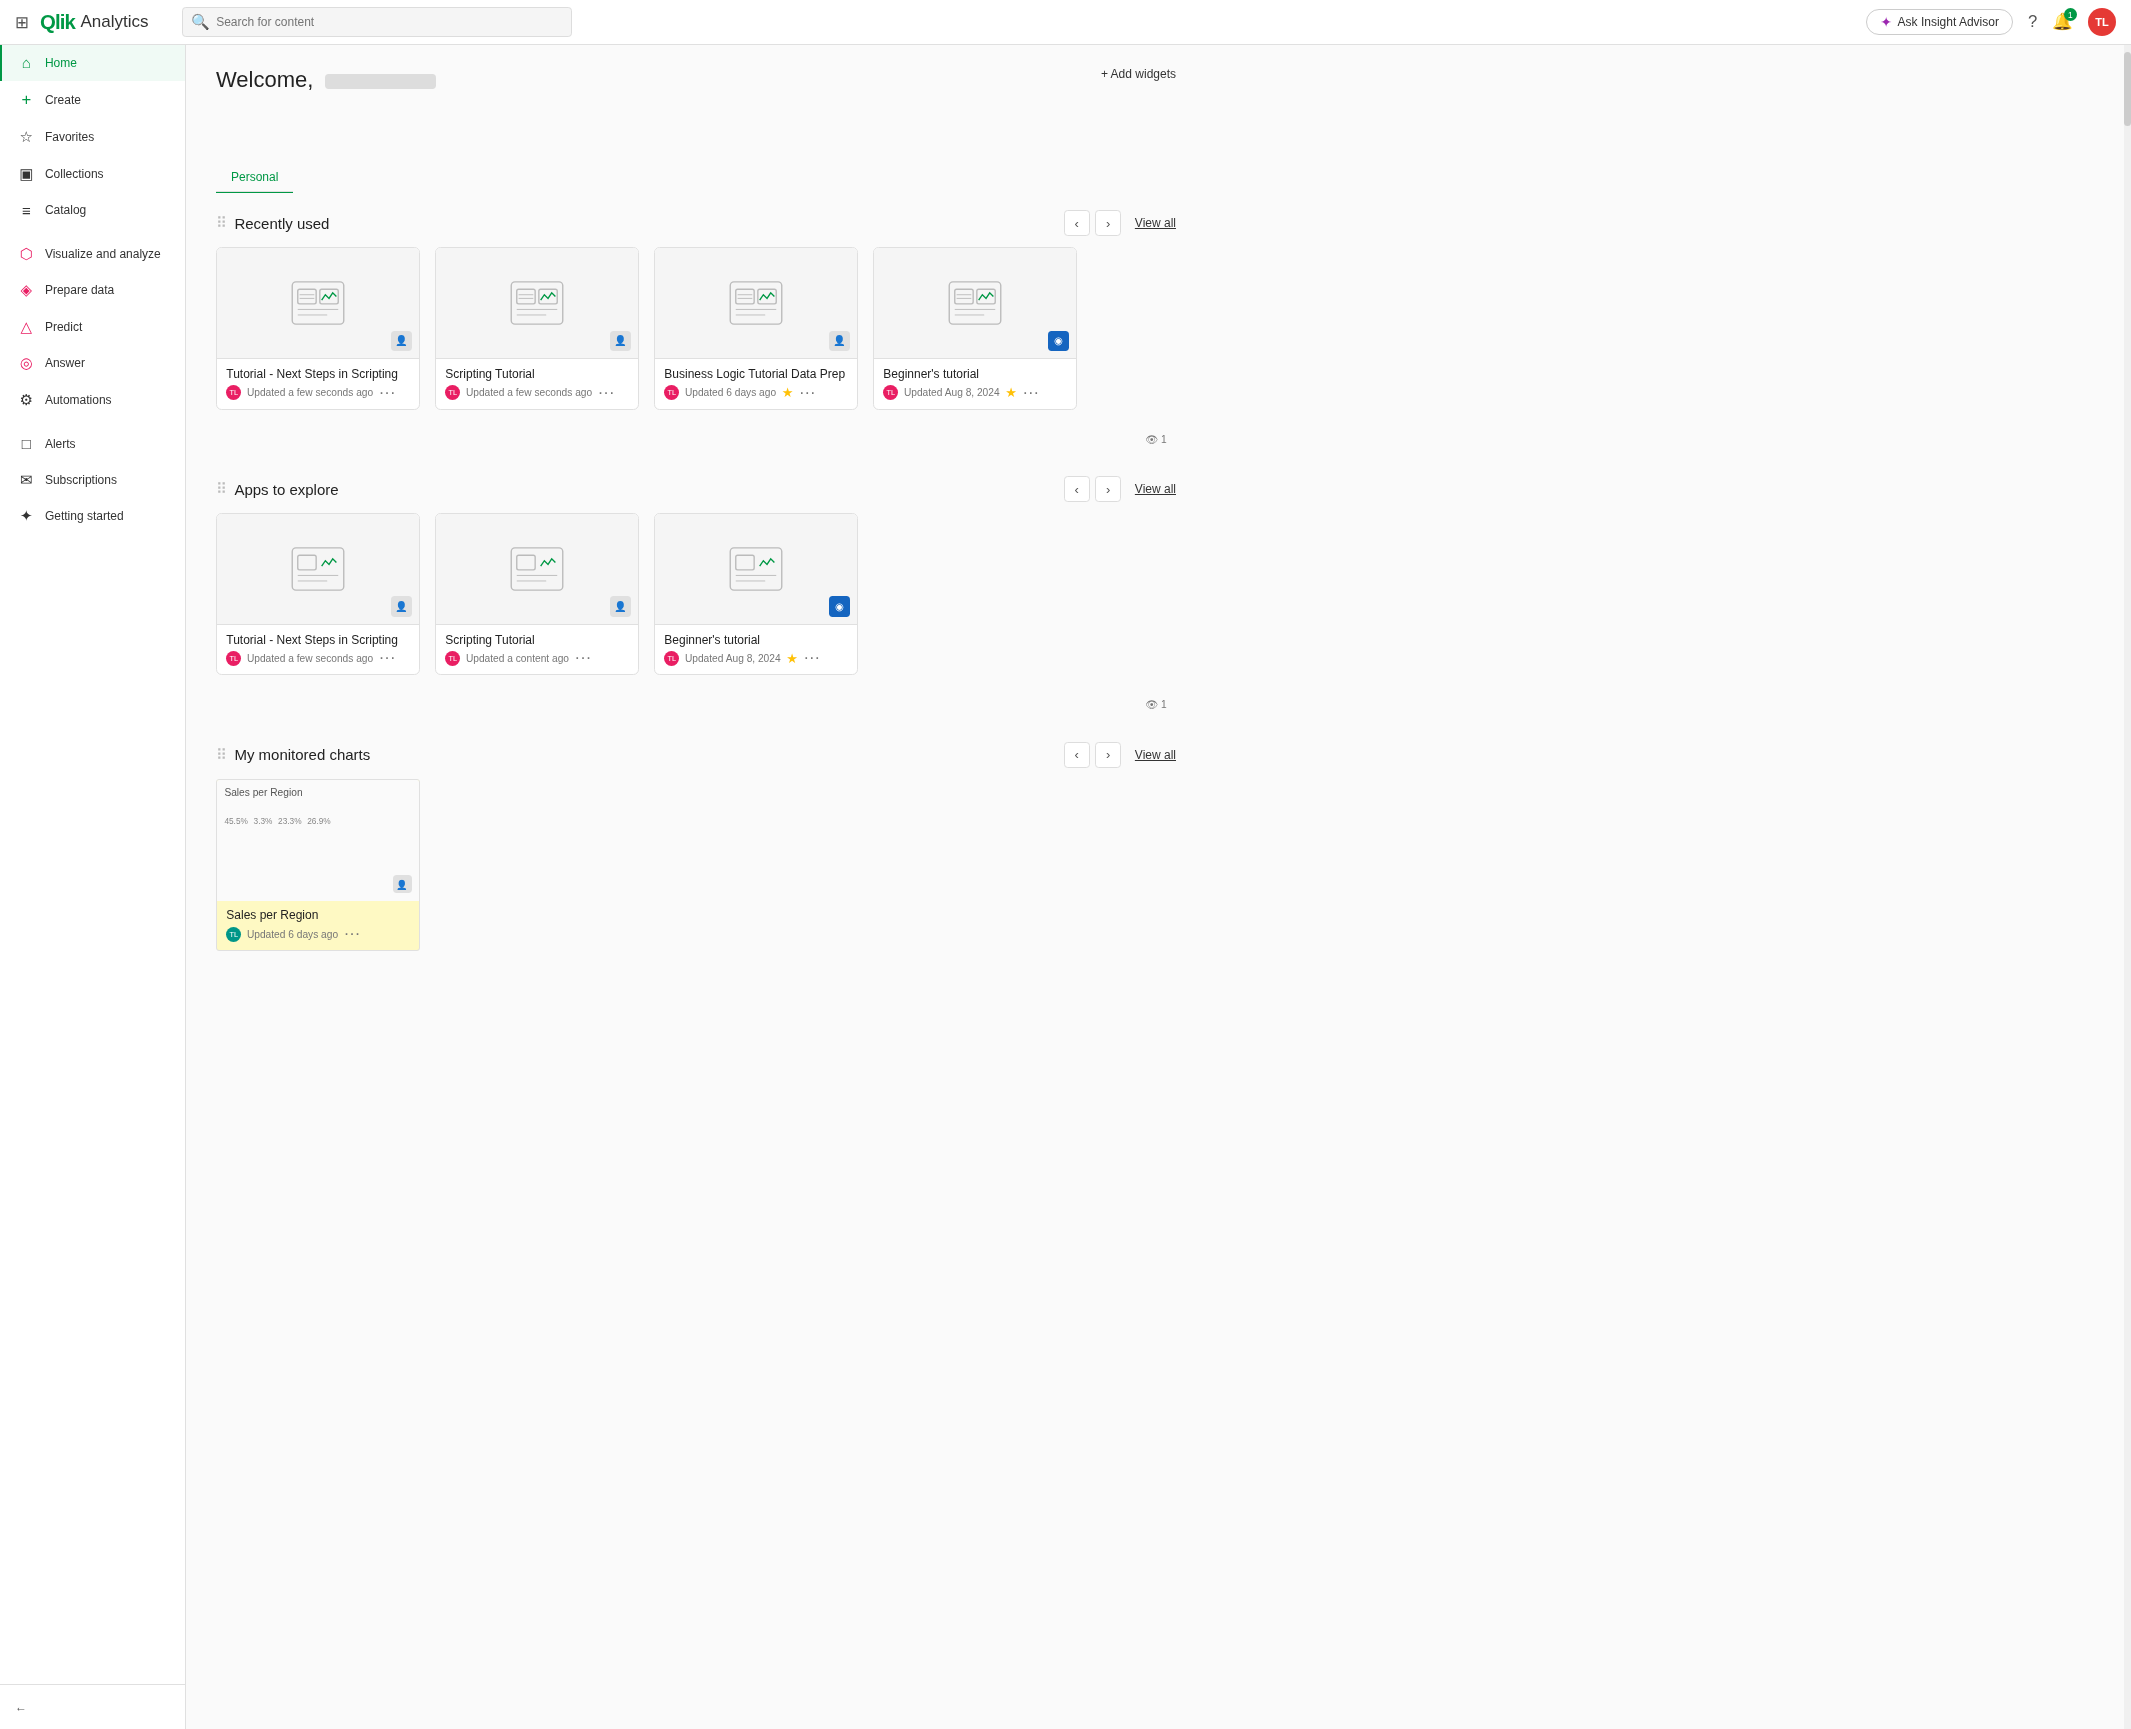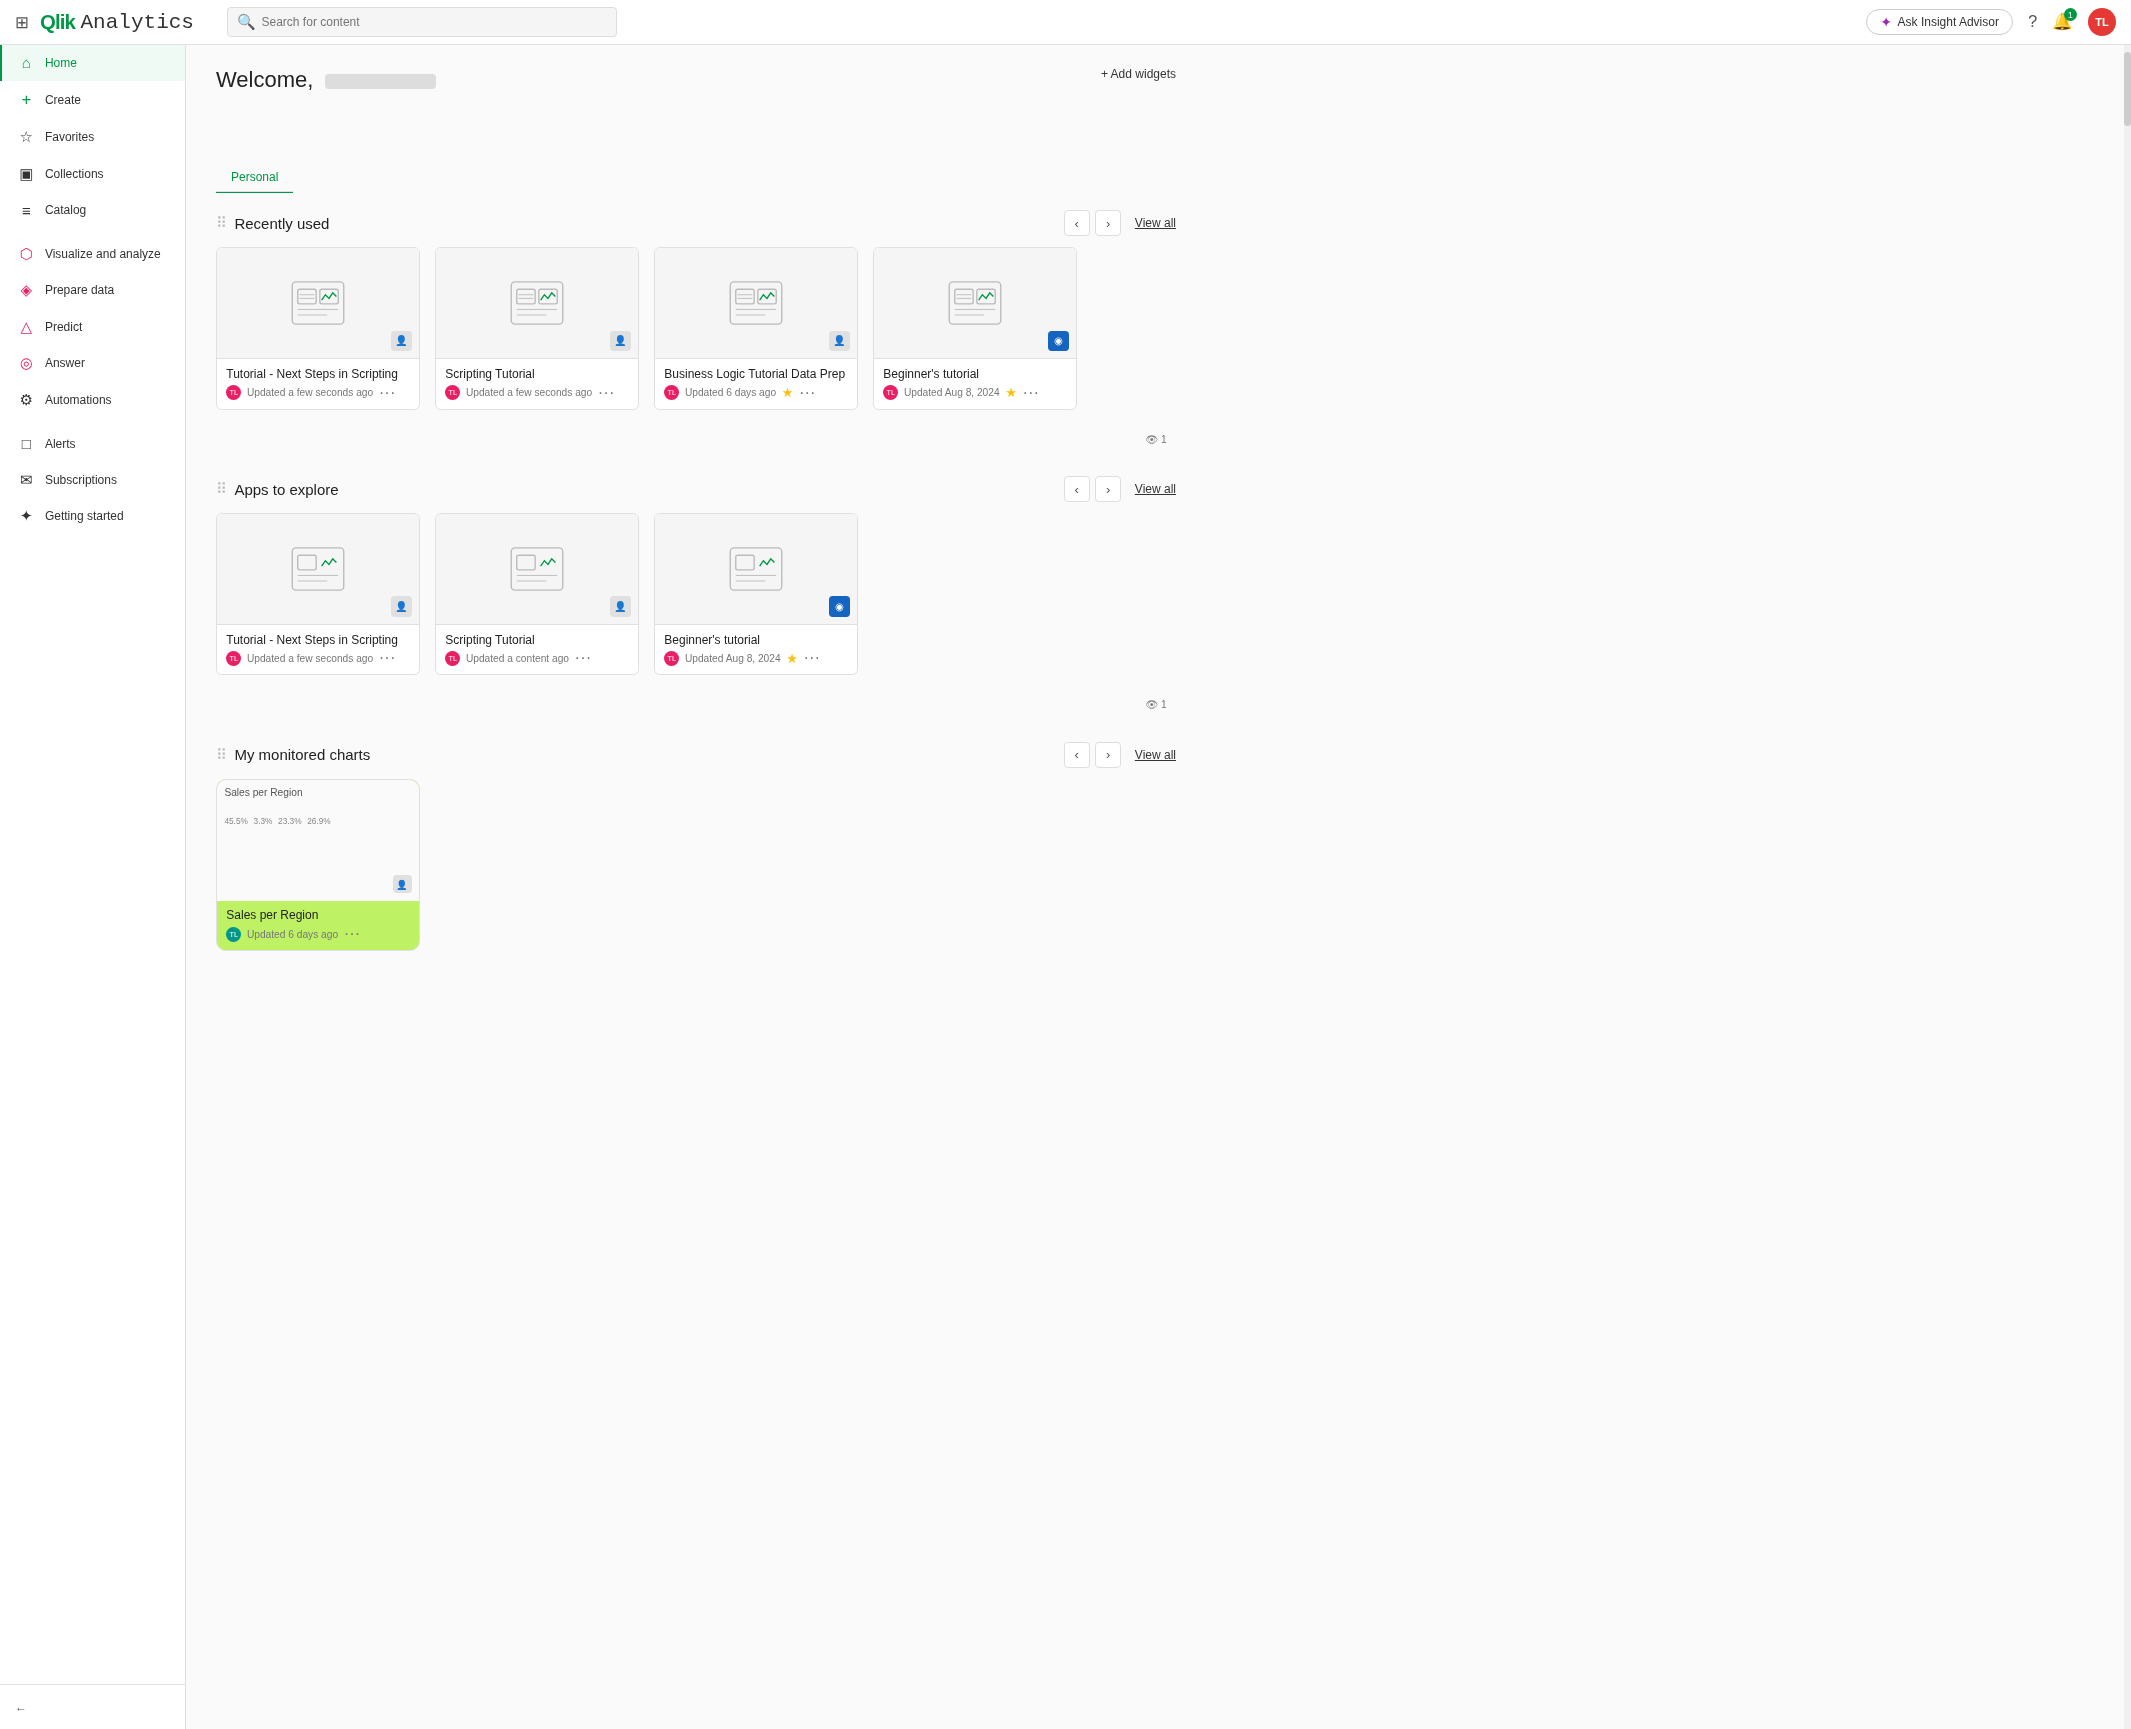--- a/index.html
+++ b/index.html
@@ -7,21 +7,21 @@
 
     
     .topnav {
       display: flex; align-items: center; height: 45px;
       background: #fff; border-bottom: 0.9px solid #e0e0e0;
       padding: 0 15px; gap: 11px; flex-shrink: 0; z-index: 10;
     }
     .topnav-grid-icon { color: #555; font-size: 16.7px; cursor: pointer; }
     .topnav-logo { display: flex; align-items: center; gap: 5.6px; }
     .topnav-logo-qlik { font-size: 20.4px; font-weight: 700; color: #009845; letter-spacing: -0.9px; }
-    .topnav-app-name { font-size: 21px; color: #333; font-family: Liberation Mono, monospace; }
+    .topnav-app-name { font-size: 17px; color: #333; }
     .topnav-search {
       flex: 1; max-width: 390px; margin-left: 22px;
       display: flex; align-items: center; background: #f5f5f5;
       border: 0.9px solid #ddd; border-radius: 3.7px; padding: 0 9.3px; height: 30px; gap: 5.6px;
     }
     .topnav-search input { border: none; background: transparent; outline: none; font-size: 12px; color: #555; width: 100%; }
     .topnav-right { margin-left: auto; display: flex; align-items: center; gap: 15px; }
     .ask-insight-btn {
       display: flex; align-items: center; gap: 5.6px;
       background: transparent; border: 0.9px solid #ccc; border-radius: 18.6px;
@@ -107,21 +107,21 @@
     .card-title { font-size: 12px; font-weight: 500; color: #222; margin-bottom: 3.7px; white-space: nowrap; overflow: hidden; text-overflow: ellipsis; }
     .card-meta { display: flex; align-items: center; gap: 5.6px; font-size: 10.2px; color: #777; }
     .card-avatar { width: 15px; height: 15px; border-radius: 50%; background: #e53935; color: #fff; font-size: 7.4px; display: flex; align-items: center; justify-content: center; flex-shrink: 0; }
     .card-avatar.pink { background: #e91e63; }
     .card-avatar.teal { background: #009688; }
     .star-btn { background: none; border: none; cursor: pointer; font-size: 13px; color: #ffc107; }
     .more-btn { background: none; border: none; cursor: pointer; font-size: 16.7px; color: #777; line-height: 1; }
     .card-views { display: flex; align-items: center; gap: 2.8px; font-size: 10.2px; color: #777; justify-content: flex-end; padding: 1.9px 9.3px 5.6px; }
 
     
-    .chart-card { flex: 0 0 204px; background: #bef264; border: 0.9px solid #e0e0e0; border-radius: 10px; overflow: hidden; cursor: pointer; }
+    .chart-card { flex: 0 0 204px; background: #fef9c3; border: 0.9px solid #e0e0e0; border-radius: 3px; overflow: hidden; cursor: pointer; }
     .chart-thumb { height: 121px; background: #fafafa; padding: 7.4px; position: relative; }
     .chart-title-sm { font-size: 10.2px; color: #555; margin-bottom: 3.7px; }
 
     
     .main::-webkit-scrollbar { width: 7.4px; }
     .main::-webkit-scrollbar-track { background: #f0f0f0; }
     .main::-webkit-scrollbar-thumb { background: #ccc; border-radius: 3.7px; }
 
     .add-widgets-btn {
       display: flex; align-items: center; gap: 3.7px;

